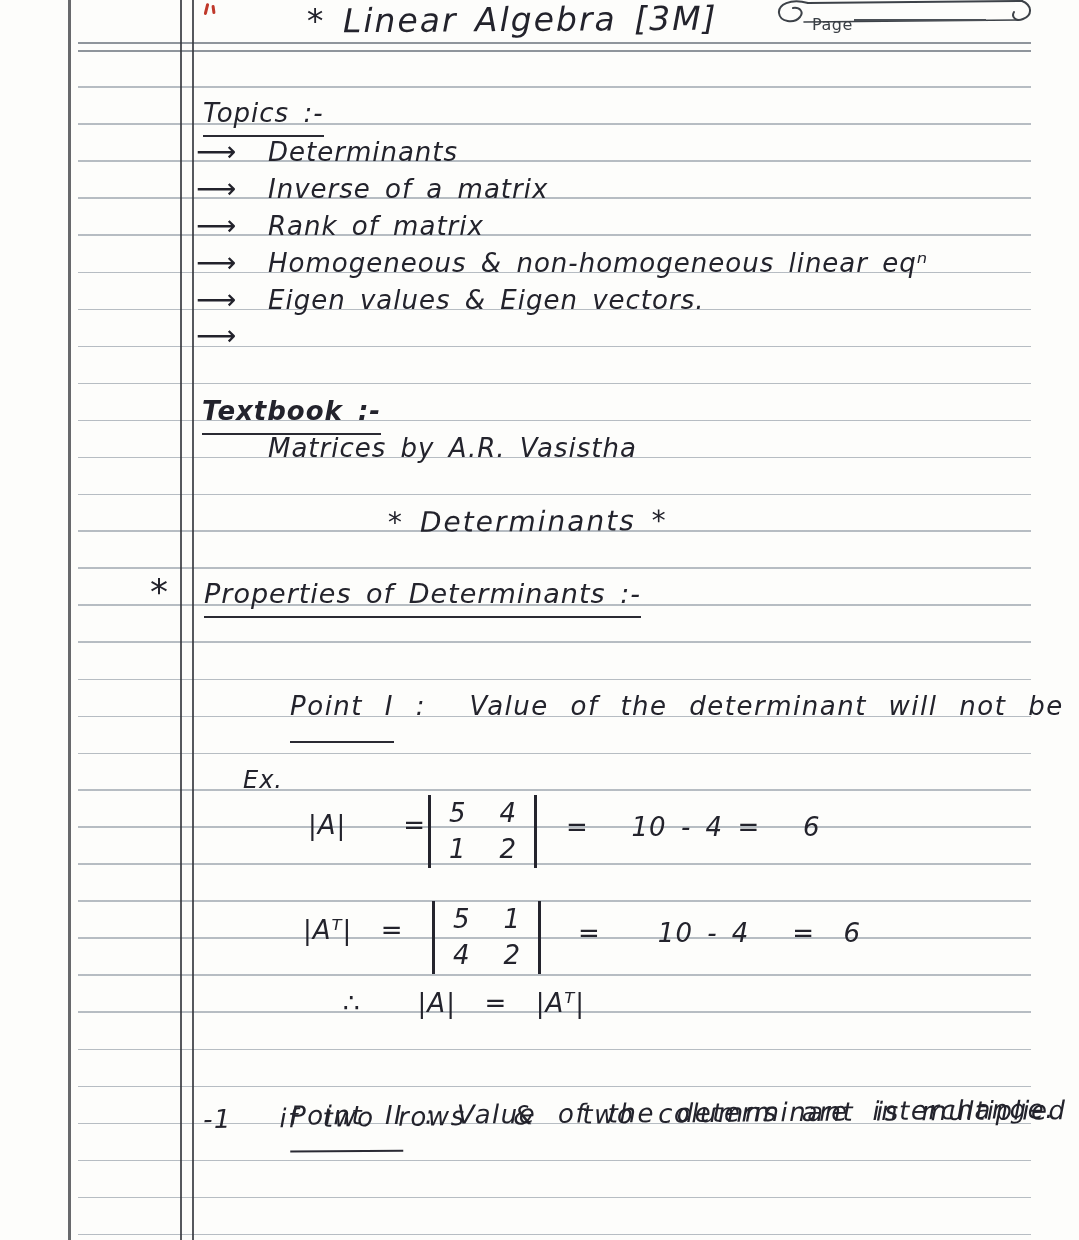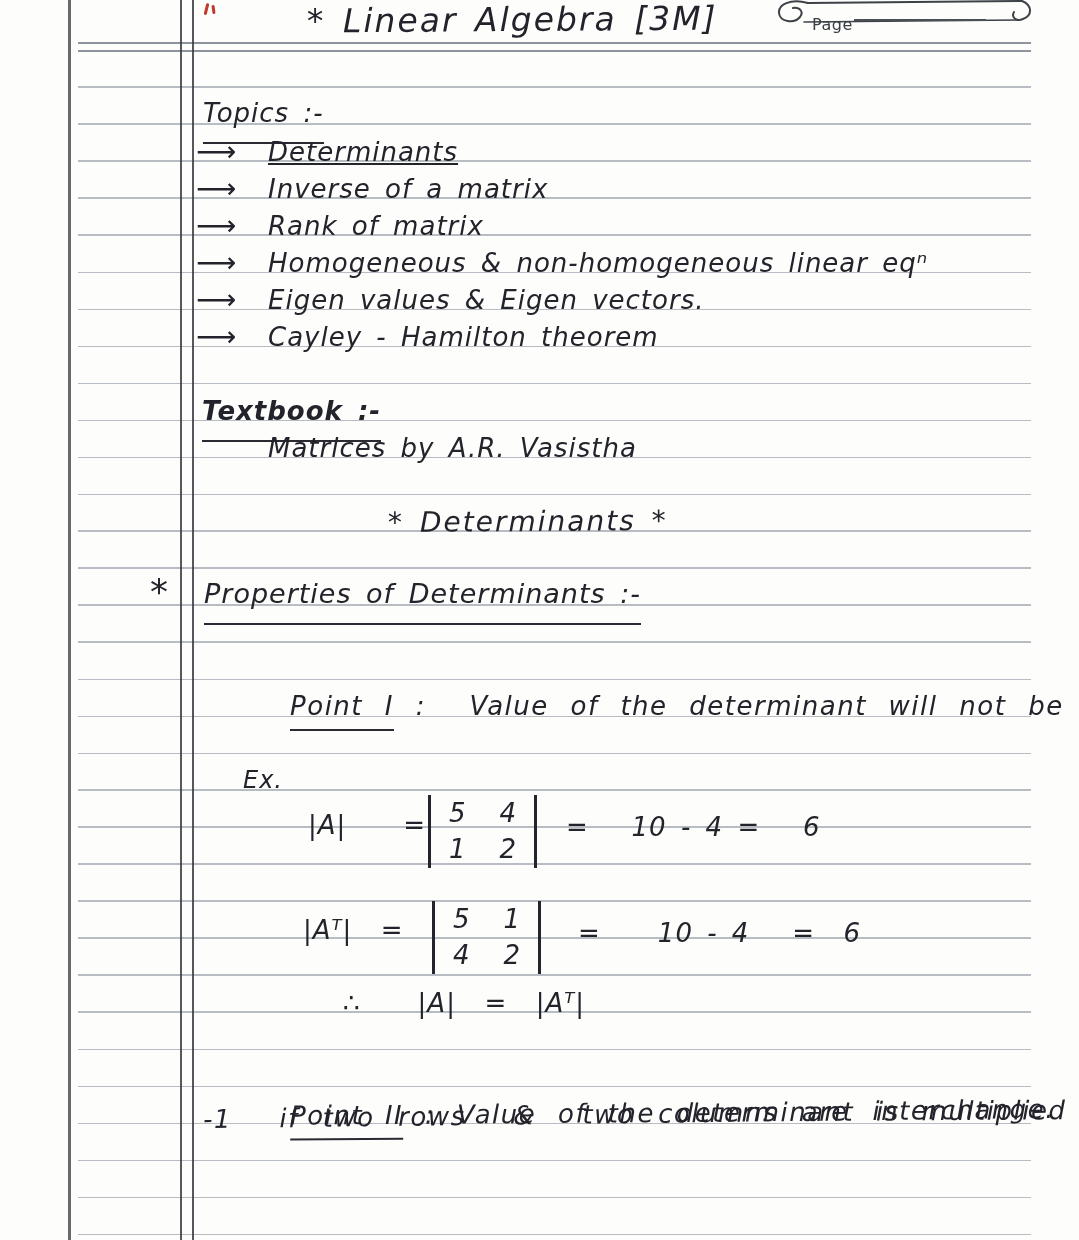--- a/index.html
+++ b/index.html
@@ -30,24 +30,24 @@
   .margin-line.m2 { left:192px; }
 
   
   .hw {
     position:absolute; font-style:italic; color:#23232c;
     white-space:pre; letter-spacing:1px; word-spacing:5px;
     font-size:26px; line-height:36px;
   }
   .hw.small { font-size:24px; }
   .hw.big { font-size:33px; letter-spacing:2px; }
-  .underlined { border-bottom:2px solid #2a2a33; padding-bottom:11px; }
+  .underlined { border-bottom:2px solid #2a2a33; padding-bottom:4px; }
   .stretch { word-spacing:12px; letter-spacing:1.5px; }
   .stretch2 { word-spacing:14px; letter-spacing:1.5px; }
-  .u-label { border-bottom:2.5px solid #2a2a33; padding-bottom:8px; }
+  .u-label { border-bottom:2.5px solid #2a2a33; padding-bottom:20px; }
 
   .topic-row { position:absolute; left:196px; display:flex; align-items:baseline; }
   .topic-arrow { font-style:italic; color:#23232c; font-size:28px; width:72px; display:inline-block; }
 
   
   .det {
     position:absolute;
     border-left:3px solid #24242d; border-right:3px solid #24242d;
     padding:3px 18px;
   }
@@ -103,41 +103,40 @@
   </div>
 
   <div class="red-mark"></div>
 
   <div class="hw big tilt1" style="left:307px; top:2px;">* Linear Algebra [3M]</div>
 
   <div class="hw underlined" style="left:203px; top:95px;">Topics :-</div>
 
   <div class="topic-row" style="top:134px;">
     <span class="topic-arrow">⟶</span>
-    <span class="hw" style="position:static;text-decoration:underline;">Determinants</span>
+    <span class="hw" style="position:static;">Determinants</span>
   </div>
   <div class="topic-row" style="top:171px;">
     <span class="topic-arrow">⟶</span>
     <span class="hw" style="position:static;">Inverse of a matrix</span>
   </div>
   <div class="topic-row" style="top:208px;">
     <span class="topic-arrow">⟶</span>
     <span class="hw" style="position:static;">Rank of matrix</span>
   </div>
   <div class="topic-row" style="top:245px;">
     <span class="topic-arrow">⟶</span>
     <span class="hw" style="position:static;">Homogeneous &amp; non-homogeneous linear eqⁿ</span>
   </div>
   <div class="topic-row" style="top:282px;">
     <span class="topic-arrow">⟶</span>
     <span class="hw" style="position:static;">Eigen values &amp; Eigen vectors.</span>
   </div>
   <div class="topic-row" style="top:319px;">
     <span class="topic-arrow">⟶</span>
-    <span class="hw" style="position:static;">Cayley - Hamilton theorem</span>
   </div>
 
   <div class="hw underlined" style="left:202px; top:393px;font-weight:bold;">Textbook :-</div>
   <div class="hw" style="left:268px; top:430px;">Matrices by A.R. Vasistha</div>
 
   <div class="hw tilt1" style="left:388px; top:504px; font-size:28px; letter-spacing:2px;">* Determinants *</div>
 
   <div class="hw big" style="left:150px; top:574px; font-size:36px;">*</div>
   <div class="hw underlined" style="left:204px; top:576px; font-size:27px;">Properties of Determinants :-</div>
 

